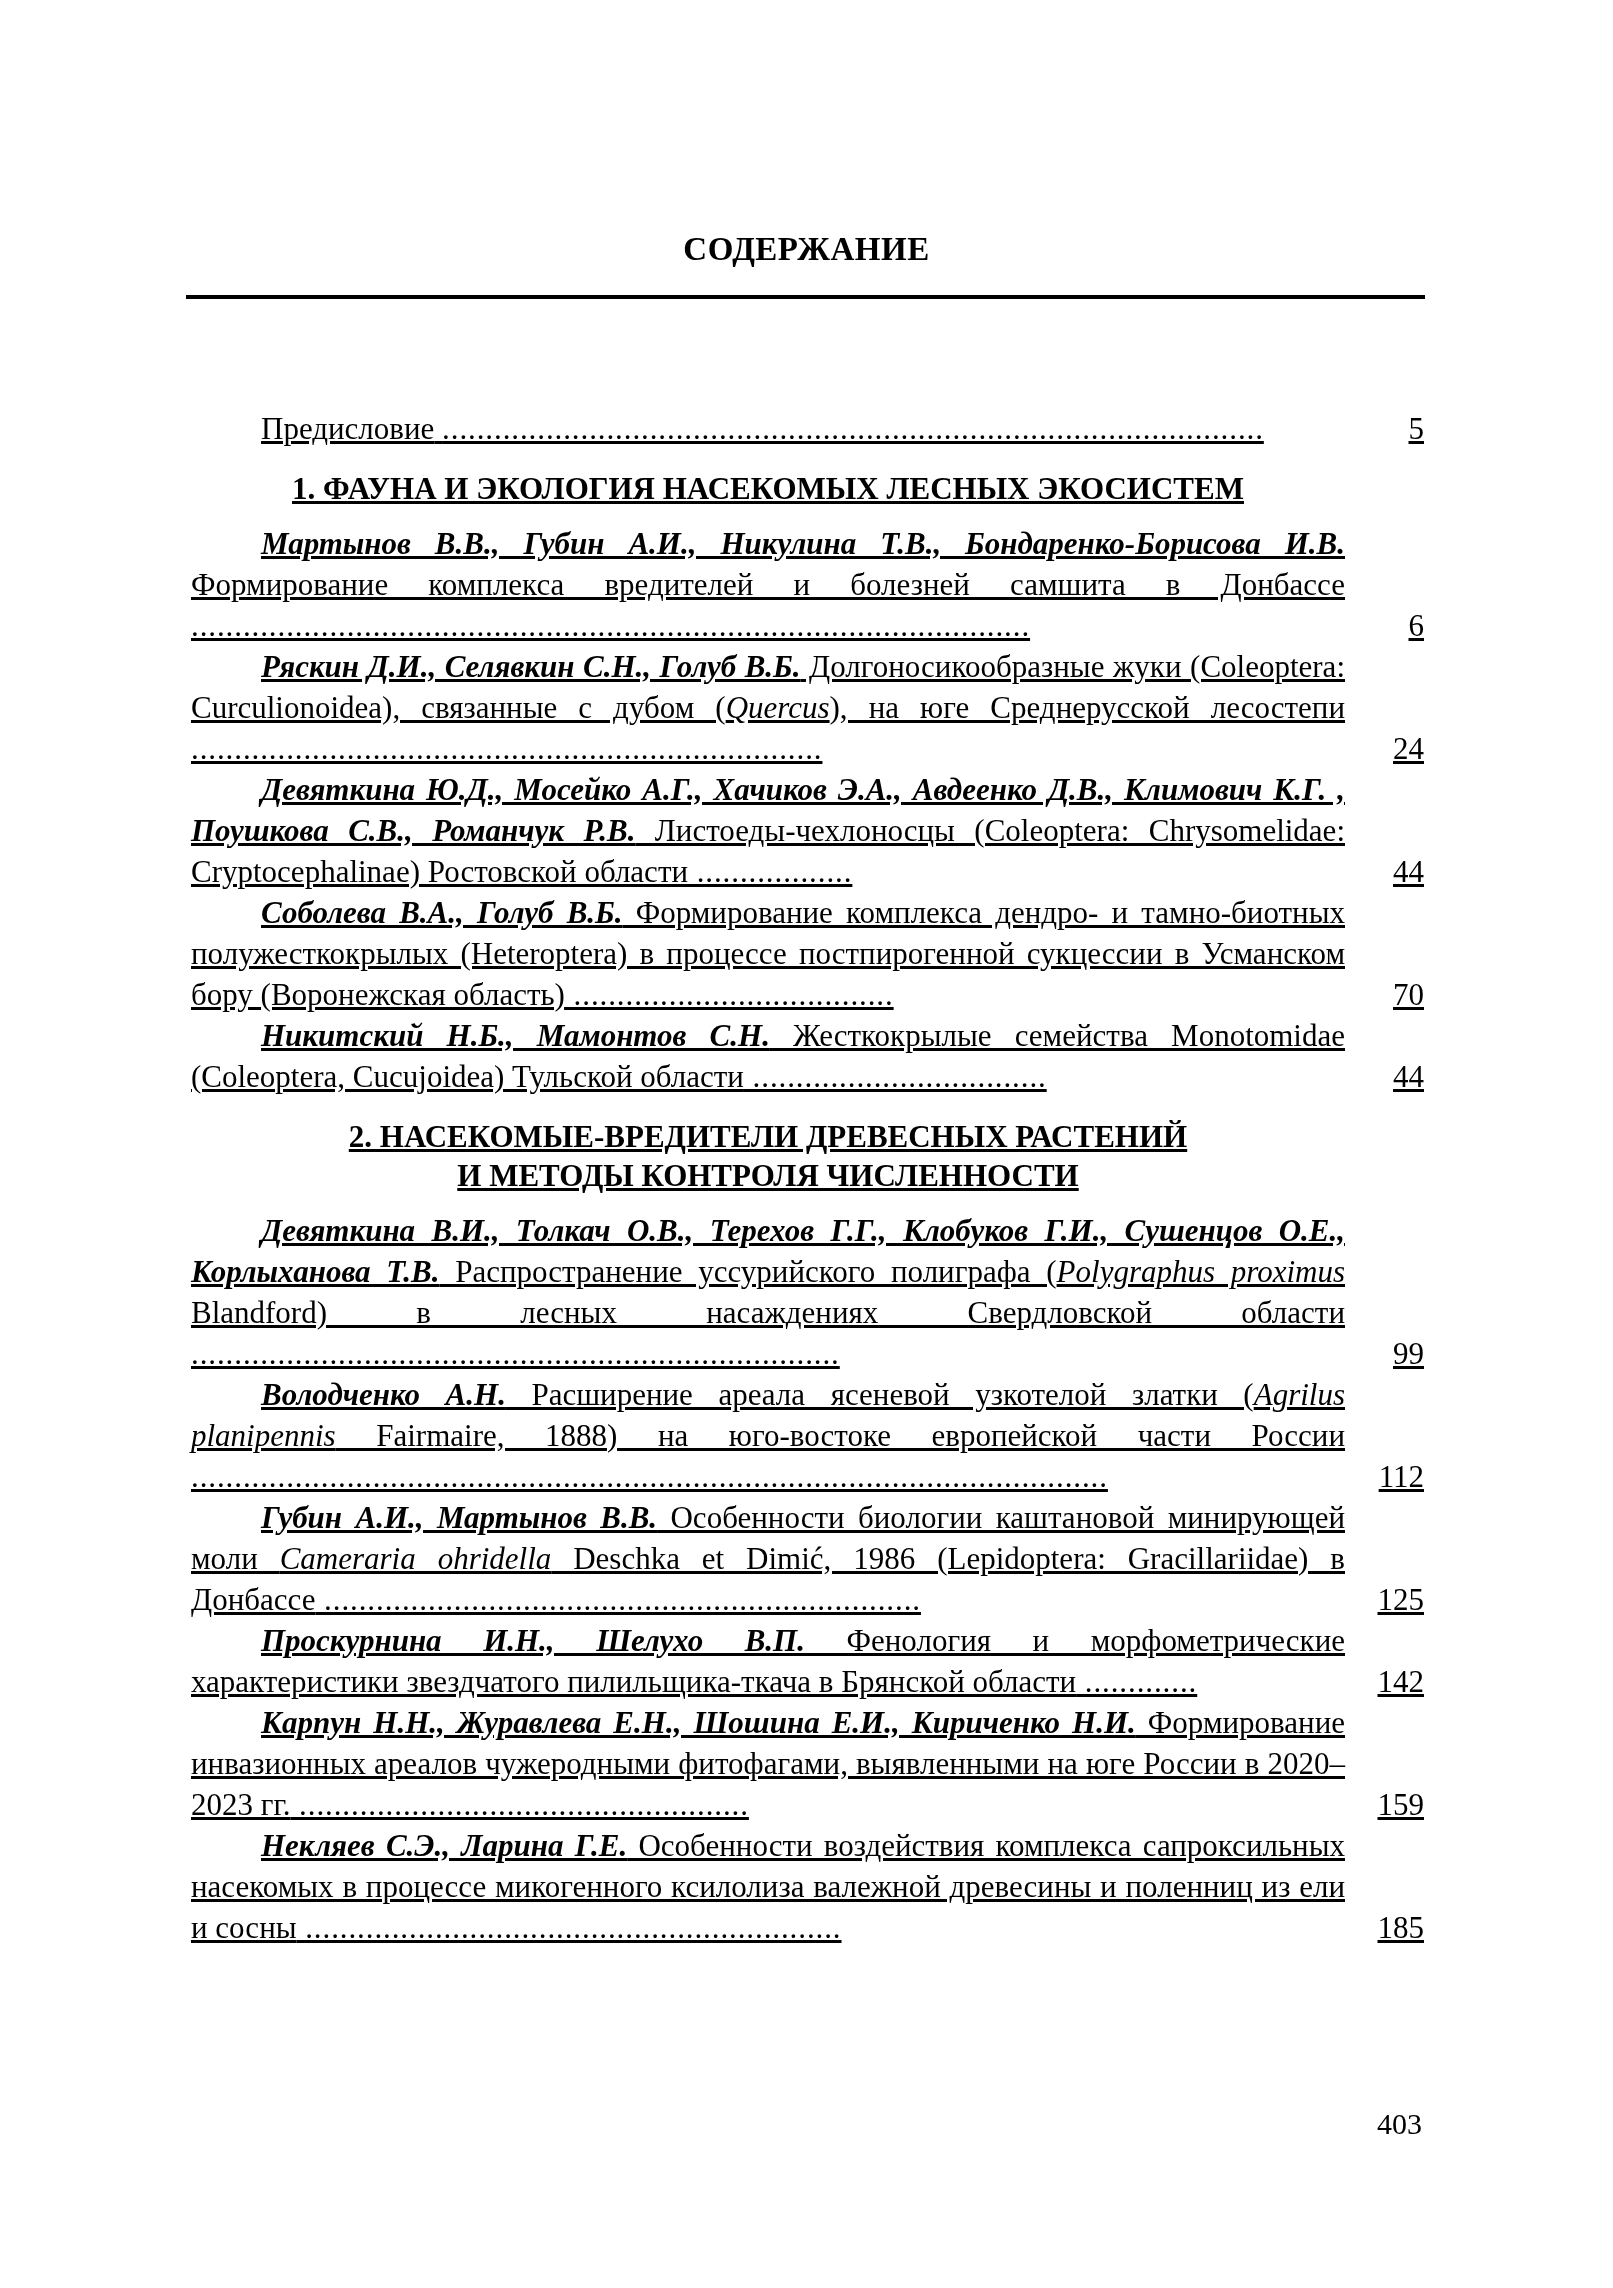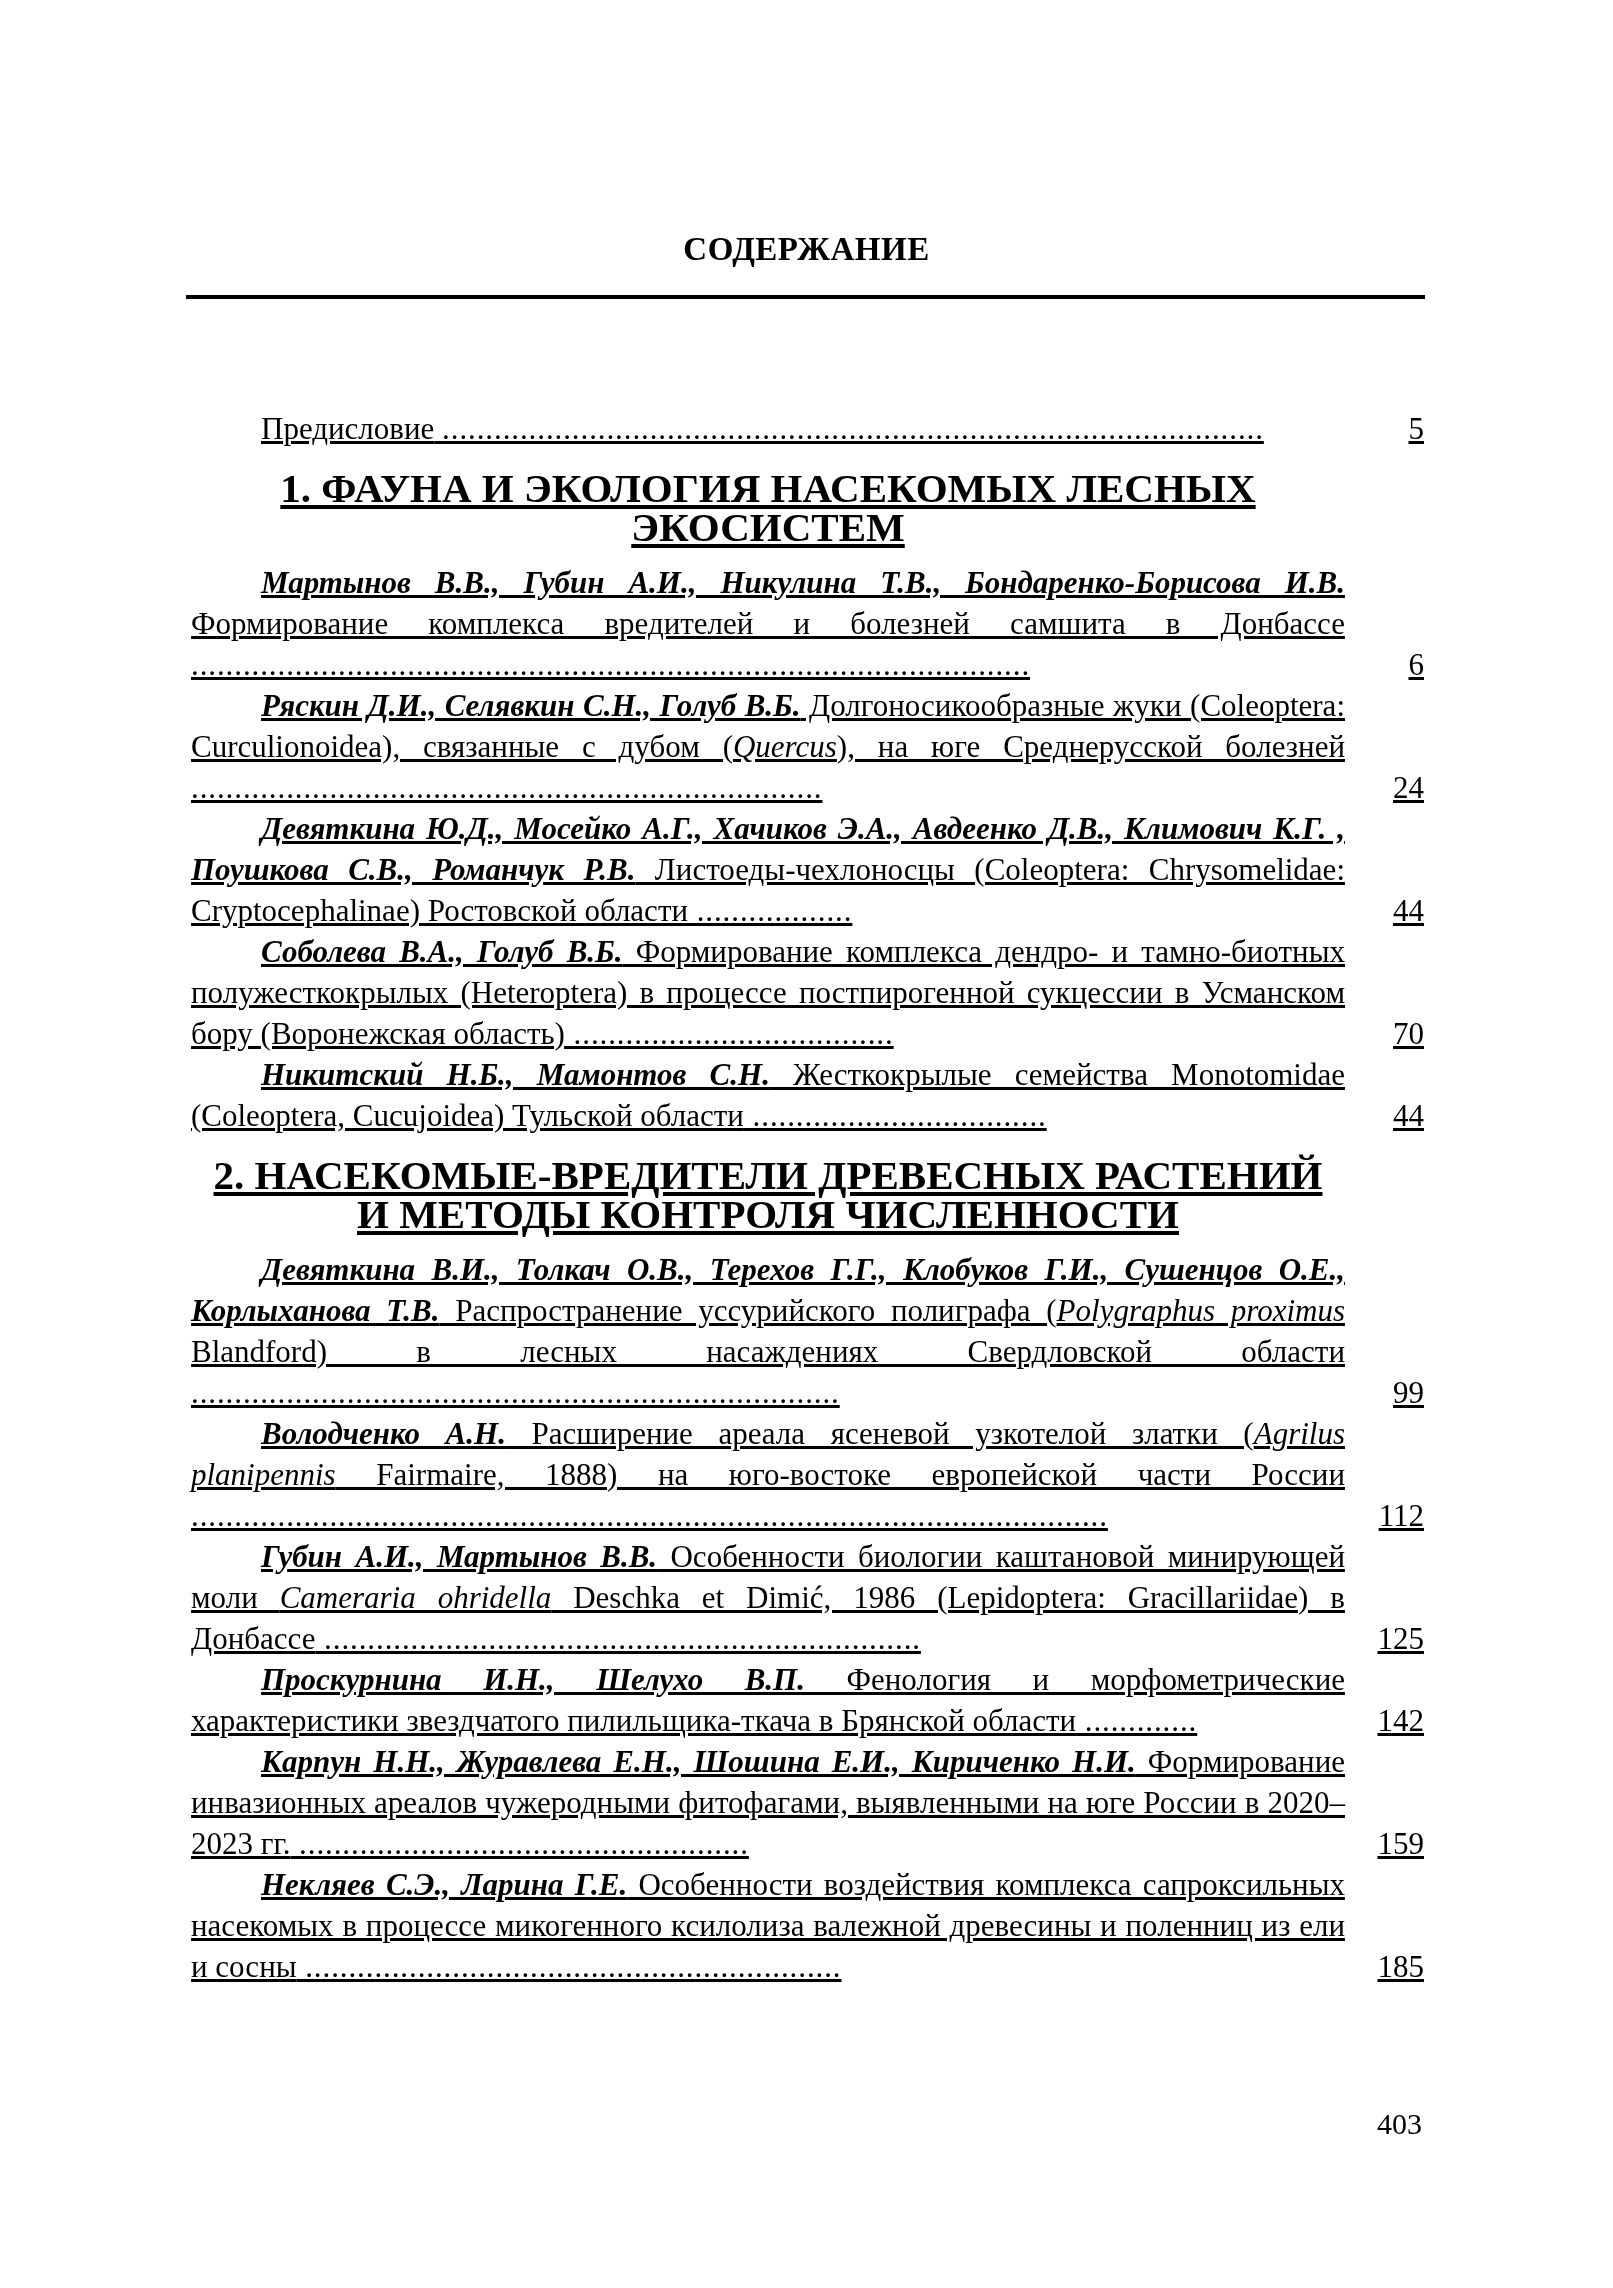--- a/index.html
+++ b/index.html
@@ -9,21 +9,21 @@
          font-weight:bold; font-size:33px; letter-spacing:0.5px; }
   .title-rule { position:absolute; top:295px; left:186px; width:1239px; height:3.7px; background:#000; }
   .toc { position:absolute; top:408px; left:191px; width:1233px; font-size:31px; line-height:41px;text-decoration:underline; }
   .row { display:flex; align-items:flex-end; }
   .row .text { width:1154px; text-align:justify; text-align-last:left; }
   .row .page { flex:1; text-align:right; }
   .entry { margin-bottom:0; }
   .indent { text-indent:70px; }
   .auth { font-weight:bold; font-style:italic; }
   .lat-i { font-style:italic; }
-  .section { text-align:center; font-weight:bold; font-size:41px; line-height:39px;
+  .section { text-align:center; font-weight:bold; font-size:31px; line-height:39px;
              width:1154px; margin:20px 0 14.8px 0; }
   .dots { letter-spacing:0.9px; }
   .folio { position:absolute; top:2107px; left:1357px; width:65px; text-align:right; font-size:30px;font-family:Liberation Serif, serif; }
   .preface { padding-left:70px; }
 </style>
 </head>
 <body>
 
 <div class="page-title">СОДЕРЖАНИЕ</div>
 <div class="title-rule"></div>
@@ -44,21 +44,21 @@
 
   <div class="row entry">
     <div class="text indent">
       <span class="auth">Мартынов В.В., Губин А.И., Никулина Т.В., Бондаренко-Борисова И.В.</span><span> Формирование комплекса вредителей и болезней самшита в Донбассе</span><span class="dots"> .................................................................................................</span>
     </div>
     <div class="page">6</div>
   </div>
 
   <div class="row entry">
     <div class="text indent">
-      <span class="auth">Ряскин Д.И., Селявкин С.Н., Голуб В.Б.</span><span> Долгоносикообразные жуки (Coleoptera: Curculionoidea), связанные с дубом (</span><span class="lat-i">Quercus</span><span>), на юге Среднерусской болезней</span><span class="dots"> .........................................................................</span>
+      <span class="auth">Ряскин Д.И., Селявкин С.Н., Голуб В.Б.</span><span> Долгоносикообразные жуки (Coleoptera: Curculionoidea), связанные с дубом (</span><span class="lat-i">Quercus</span><span>), на юге Среднерусской лесостепи</span><span class="dots"> .........................................................................</span>
     </div>
     <div class="page">24</div>
   </div>
 
   <div class="row entry">
     <div class="text indent">
       <span class="auth">Девяткина Ю.Д., Мосейко А.Г., Хачиков Э.А., Авдеенко Д.В., Климович К.Г. , Поушкова С.В., Романчук Р.В.</span><span> Листоеды-чехлоносцы (Coleoptera: Chrysomelidae: Cryptocephalinae) Ростовской области</span><span class="dots"> ..................</span>
     </div>
     <div class="page">44</div>
   </div>

